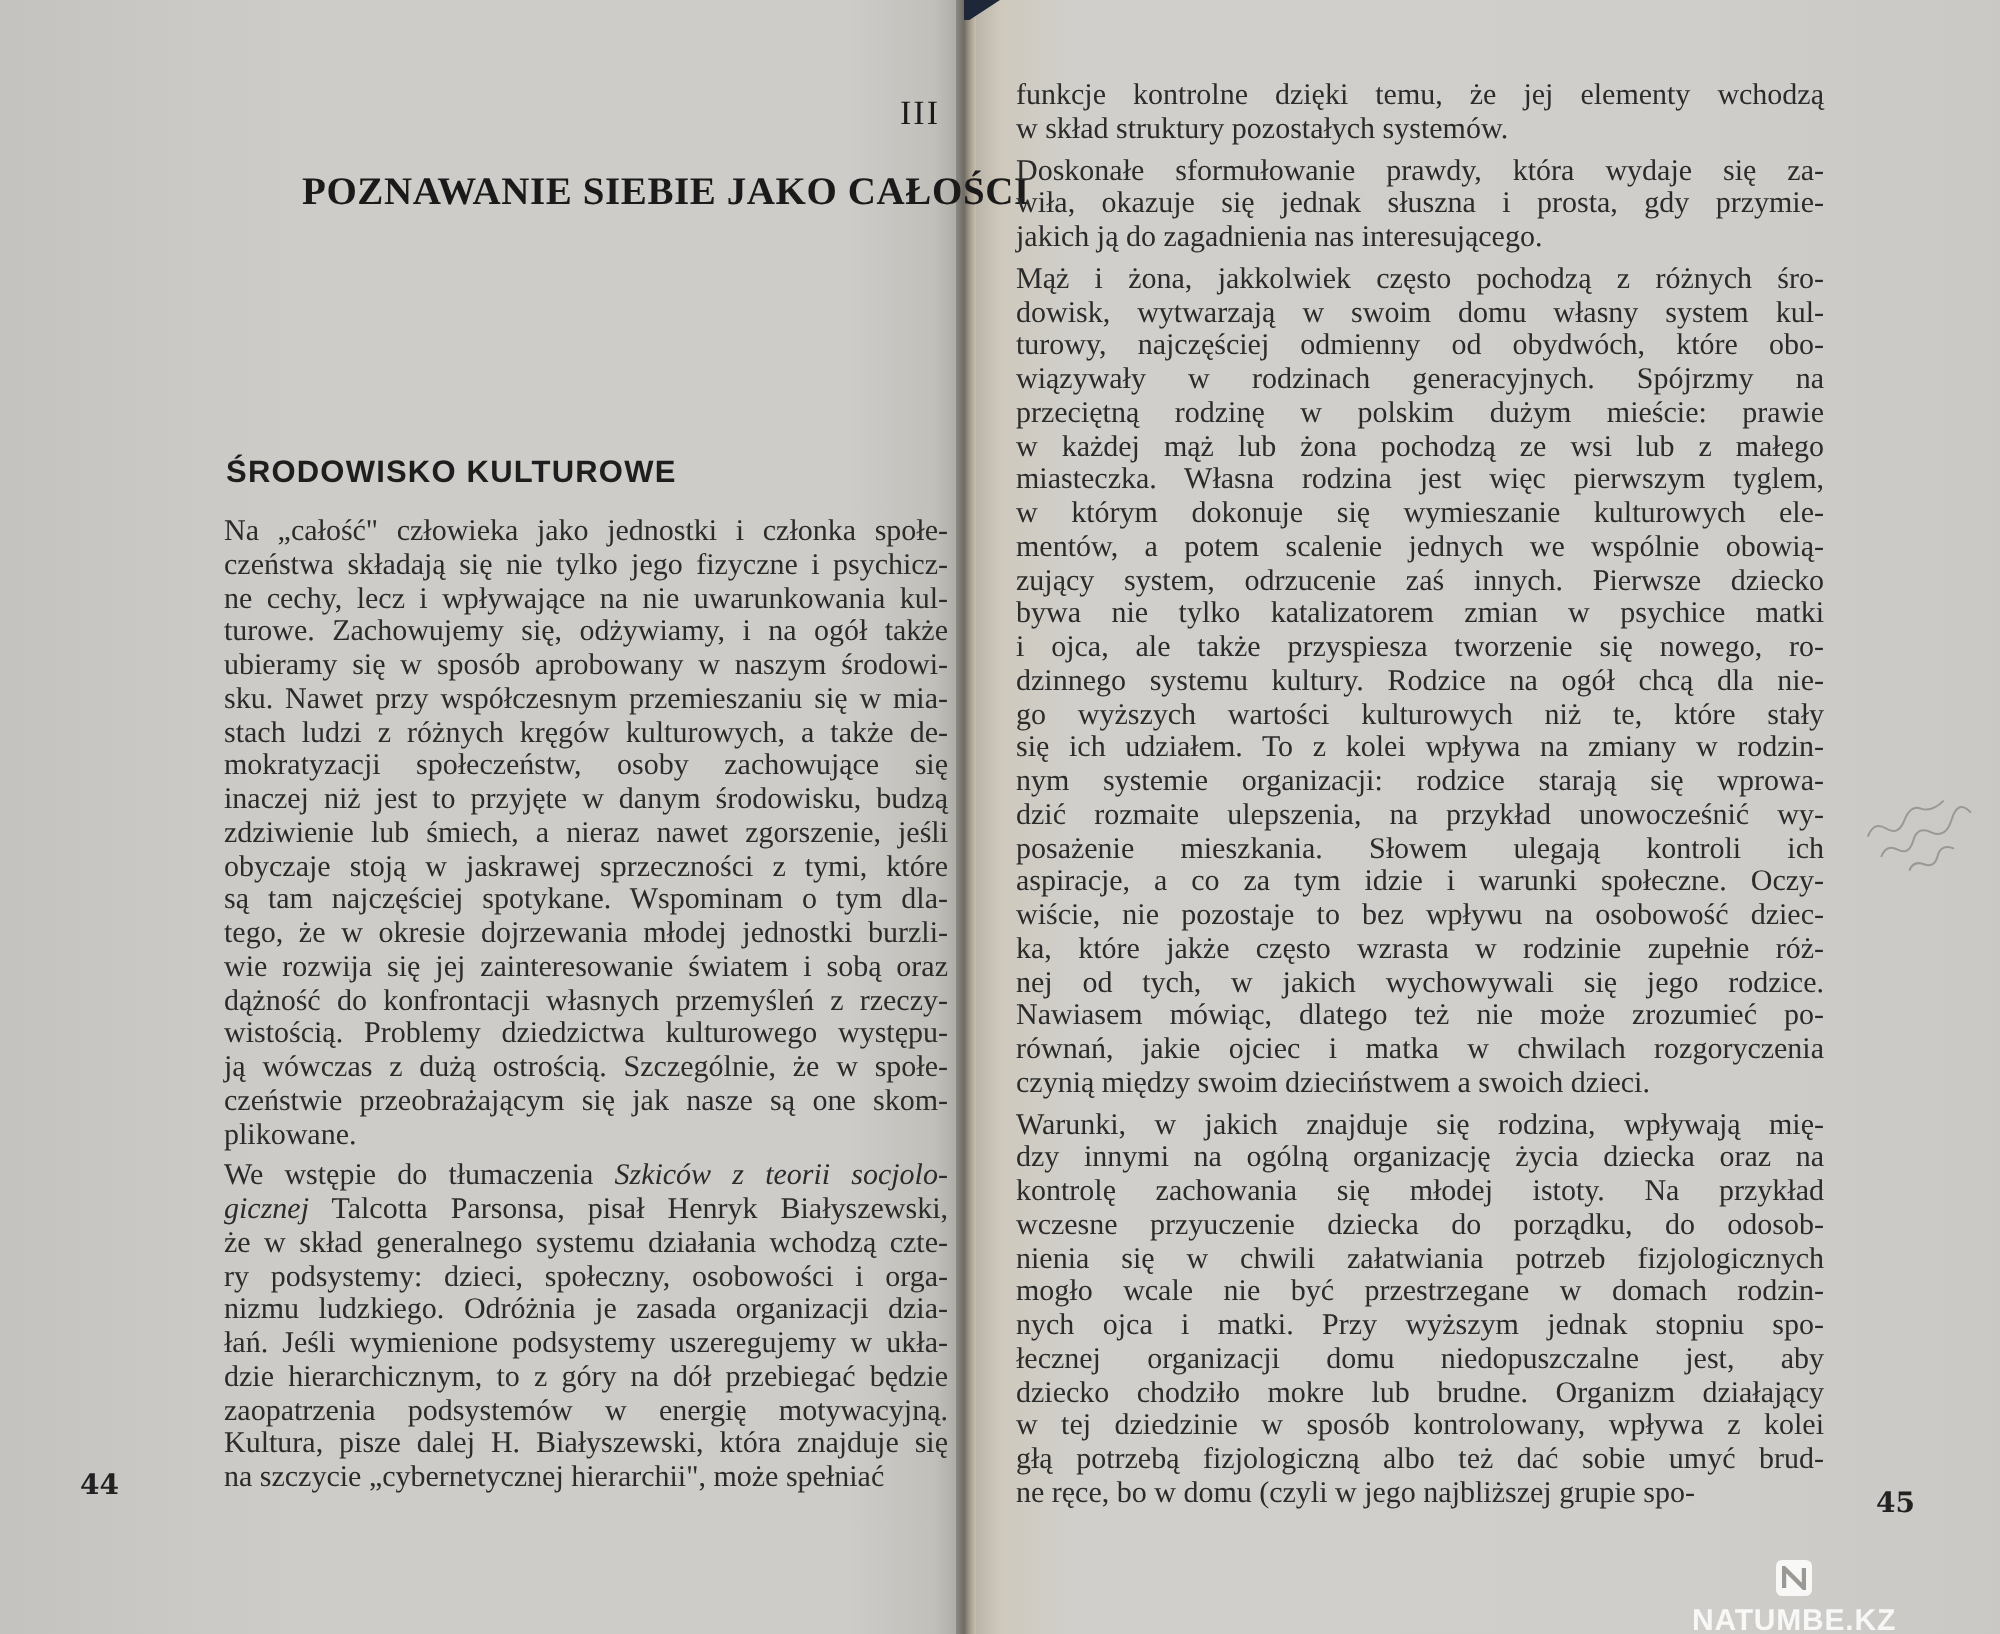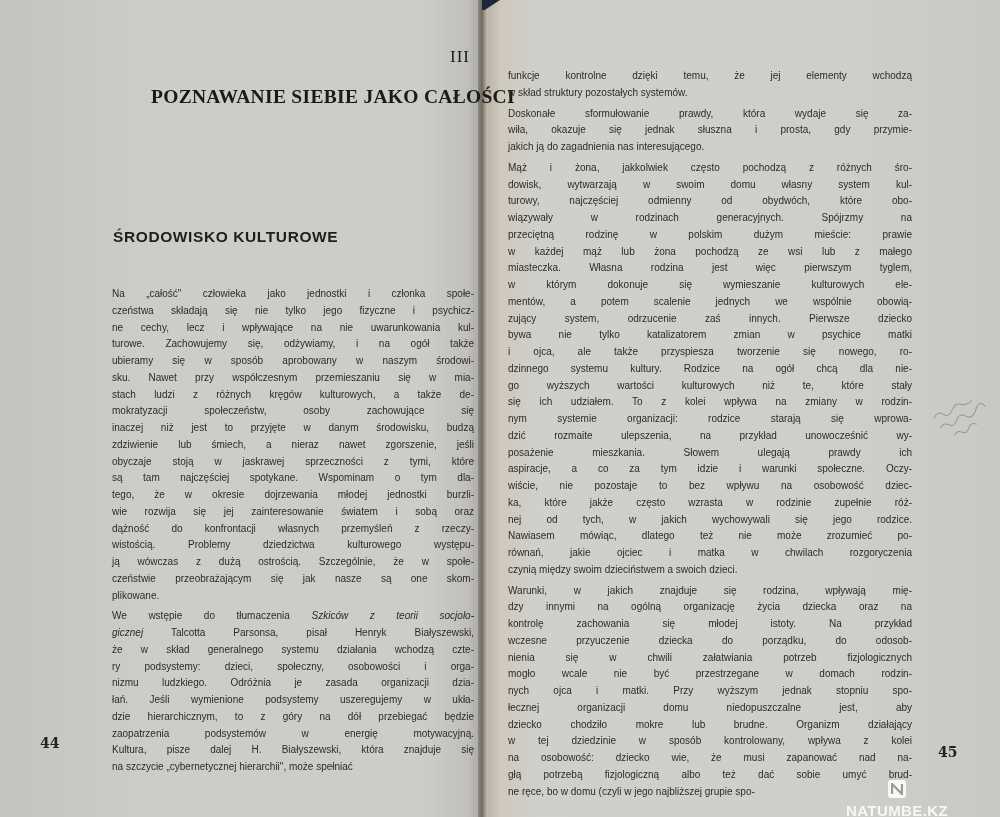--- a/index.html
+++ b/index.html
@@ -39,22 +39,22 @@
       font-family: "Liberation Serif", serif; font-weight: bold; font-size: 19.5px; color: #1a1a1a;
       letter-spacing: 0.3px; white-space: nowrap; margin-left: 29px;
     }
     .section-heading {
       position: absolute; top: 228px; left: 113px;
       font-family: "Liberation Sans", sans-serif; font-weight: bold; font-size: 15.5px; color: #1e1e1e;
       letter-spacing: 0.6px; white-space: nowrap;
     }
     .text-col {
       position: absolute; color: #2b2b2b;
-      font-family: Liberation Sans, sans-serif; font-size: 10px;
-      line-height: 16.75px; text-align: justify; margin-top: 28px;
+      font-family: Liberation Serif, serif; font-size: 15px;
+      line-height: 16.75px; text-align: justify;
     }
     .text-col p { margin: 0; text-indent: 0; }
     .text-col .line { display: block; white-space: nowrap; text-align-last: justify; text-align: justify; }
     .text-col .line.last { text-align-last: left; }
     .left-col { left: 112px; top: 258px; width: 362px; }
     .right-col { left: 508px; top: 40px; width: 404px; }
     .para-gap { height: 4px; }
     .page-number {
       position: absolute; font-family: "DejaVu Serif", serif; font-weight: bold; font-size: 14px; color: #222;
     }
@@ -150,42 +150,41 @@
         <span class="line">w którym dokonuje się wymieszanie kulturowych ele-</span>
         <span class="line">mentów, a potem scalenie jednych we wspólnie obowią-</span>
         <span class="line">zujący system, odrzucenie zaś innych. Pierwsze dziecko</span>
         <span class="line">bywa nie tylko katalizatorem zmian w psychice matki</span>
         <span class="line">i ojca, ale także przyspiesza tworzenie się nowego, ro-</span>
         <span class="line">dzinnego systemu kultury. Rodzice na ogół chcą dla nie-</span>
         <span class="line">go wyższych wartości kulturowych niż te, które stały</span>
         <span class="line">się ich udziałem. To z kolei wpływa na zmiany w rodzin-</span>
         <span class="line">nym systemie organizacji: rodzice starają się wprowa-</span>
         <span class="line">dzić rozmaite ulepszenia, na przykład unowocześnić wy-</span>
-        <span class="line">posażenie mieszkania. Słowem ulegają prawdy ich</span>
+        <span class="line">posażenie mieszkania. Słowem ulegają kontroli ich</span>
         <span class="line">aspiracje, a co za tym idzie i warunki społeczne. Oczy-</span>
         <span class="line">wiście, nie pozostaje to bez wpływu na osobowość dziec-</span>
         <span class="line">ka, które jakże często wzrasta w rodzinie zupełnie róż-</span>
         <span class="line">nej od tych, w jakich wychowywali się jego rodzice.</span>
         <span class="line">Nawiasem mówiąc, dlatego też nie może zrozumieć po-</span>
         <span class="line">równań, jakie ojciec i matka w chwilach rozgoryczenia</span>
         <span class="line last">czynią między swoim dzieciństwem a swoich dzieci.</span>
       </p>
       <div class="para-gap"></div>
       <p>
         <span class="line">Warunki, w jakich znajduje się rodzina, wpływają mię-</span>
         <span class="line">dzy innymi na ogólną organizację życia dziecka oraz na</span>
         <span class="line">kontrolę zachowania się młodej istoty. Na przykład</span>
         <span class="line">wczesne przyuczenie dziecka do porządku, do odosob-</span>
         <span class="line">nienia się w chwili załatwiania potrzeb fizjologicznych</span>
         <span class="line">mogło wcale nie być przestrzegane w domach rodzin-</span>
         <span class="line">nych ojca i matki. Przy wyższym jednak stopniu spo-</span>
         <span class="line">łecznej organizacji domu niedopuszczalne jest, aby</span>
         <span class="line">dziecko chodziło mokre lub brudne. Organizm działający</span>
         <span class="line">w tej dziedzinie w sposób kontrolowany, wpływa z kolei</span>
-        <span class="line">na osobowość: dziecko wie, że musi zapanować nad na-</span>
         <span class="line">głą potrzebą fizjologiczną albo też dać sobie umyć brud-</span>
         <span class="line last">ne ręce, bo w domu (czyli w jego najbliższej grupie spo-</span>
       </p>
     </div>
 
   <div class="page-number pn-left">44</div>
   <div class="page-number pn-right">45</div>
 
   <div class="margin-note">
     <svg width="70" height="40" viewBox="0 0 70 40">

